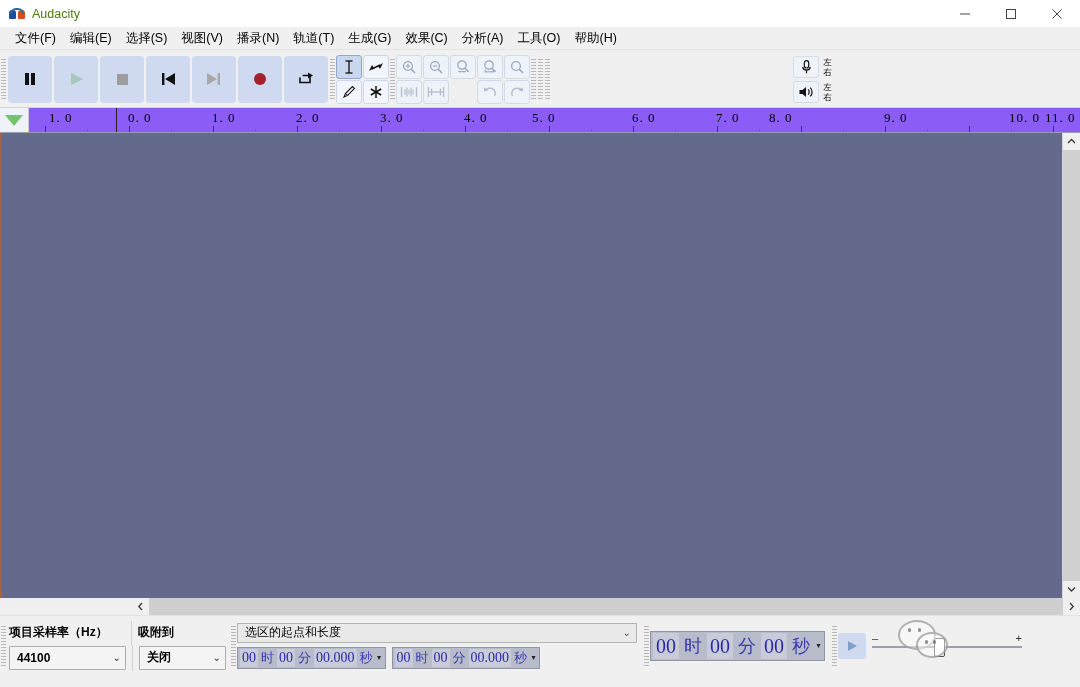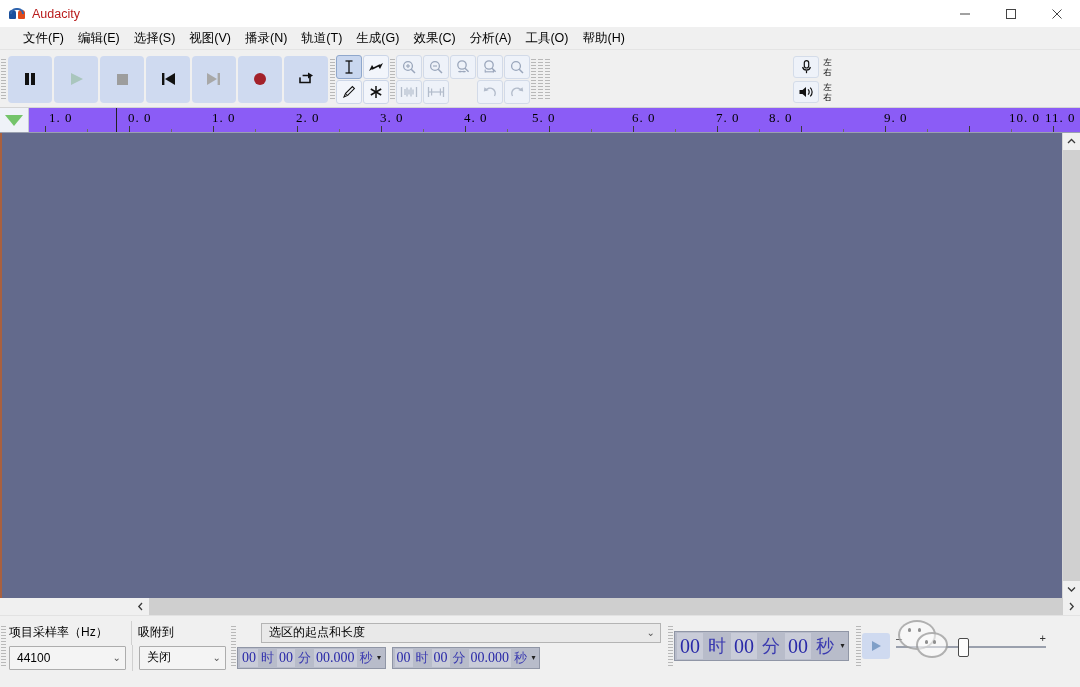--- a/index.html
+++ b/index.html
@@ -13,27 +13,27 @@
 
   
   .titlebar{height:27px;background:#ffffff;border-bottom:1px solid #f0f0f0;
             display:flex;align-items:center;position:relative;}
   .app-icon{width:16px;height:16px;margin:0 7px 0 9px;position:relative;flex:none;}
   .app-icon .lobe{position:absolute;top:4px;width:7px;height:9px;border-radius:3px 3px 1px 1px;}
   .app-icon .l{left:0;background:#1a4f9c;}
   .app-icon .r{right:0;background:#e04a1a;}
   .app-icon .band{position:absolute;top:2px;left:1px;right:1px;height:4px;
                   border:2px solid #2f64ad;border-bottom:none;border-radius:7px 7px 0 0;}
-  .title-text{font-size:12.5px;color:#b91c1c;}
+  .title-text{font-size:12.5px;color:#4d7c0f;}
   .winbtns{position:absolute;right:0;top:0;height:27px;display:flex;}
   .winbtn{width:46px;height:27px;display:flex;align-items:center;justify-content:center;}
   .winbtn svg{display:block;}
 
   
-  .menubar{height:21px;background:#f0f0f0;display:flex;align-items:center;padding-left:16px;
+  .menubar{height:21px;background:#f0f0f0;display:flex;align-items:center;padding-left:8px;
            border-bottom:1px solid #e4e4e4;}
   .menuitem{padding:2px 7px;font-size:12.5px;color:#000;white-space:nowrap;}
 
   
   .toolbardock{height:56px;background:#f0f0f0;display:flex;align-items:stretch;
                border-bottom:1px solid #d4d4d4;padding-top:1px;}
   .grip{width:7px;background:#f0f0f0;display:flex;flex-direction:column;
         justify-content:center;align-items:center;gap:2px;flex:none;}
   .grip i{display:block;width:5px;height:1px;background:#b8b8b8;}
   .tbar{background:#f0f0f0;display:flex;align-items:center;}
@@ -118,21 +118,21 @@
   .timefield .dg{background:#c9ccd8;color:#2a2aa8;font-size:14px;
                  font-family:"Liberation Serif","DejaVu Serif",serif;
                  padding:0 2px;margin:0 1px;line-height:18px;}
   .timefield .un{color:#3a3ab0;font-size:13px;padding:0 2px;line-height:18px;}
   .timefield .drop{width:9px;display:flex;align-items:center;justify-content:center;color:#222;font-size:8px;}
   .timefield.big{height:30px;}
   .timefield.big .dg{font-size:20px;line-height:26px;padding:0 3px;}
   .timefield.big .un{font-size:18px;line-height:26px;padding:0 4px;}
 
   .selhdr{height:20px;background:#e9e9e9;border:1px solid #b4b4b4;display:flex;align-items:center;
-          justify-content:space-between;padding:0 5px 0 7px;font-size:12px;color:#000;box-sizing:border-box;margin-left:24px;}
+          justify-content:space-between;padding:0 5px 0 7px;font-size:12px;color:#000;box-sizing:border-box;}
 
   .playspeed{display:flex;align-items:center;}
   .psbtn{width:28px;height:26px;background:#cfdaf0;border-radius:3px;
          display:flex;align-items:center;justify-content:center;}
   .psslider{position:relative;width:150px;height:26px;margin-left:6px;}
   .psslider .bar{position:absolute;left:0;right:0;top:13px;height:2px;background:#9aa0ad;}
   .psslider .knob{position:absolute;left:62px;top:5px;width:9px;height:17px;background:#fdfdfd;
                   border:1px solid #4b4b4b;border-radius:2px;}
   .psslider .pm{position:absolute;top:-1px;font-size:11px;color:#333;}
 
@@ -618,21 +618,21 @@
         <i></i>
         <i></i>
         <i></i>
         <i></i>
         <i></i>
         <i></i>
         <i></i>
         <i></i>
     </div>
 
-    <div class="bbar" style="padding-left:2px;">
+    <div class="bbar" style="padding-left:2px;font-weight:bold;">
       <div class="brow" style="height:24px;">
         <span class="blabel" style="width:116px;">项目采样率（Hz）</span>
         <span class="vsep"></span>
         <span class="blabel" style="width:72px;">吸附到</span>
       </div>
       <div class="brow" style="height:26px;">
         <div class="bsel" style="width:104px;">
           <span>44100</span>
           <span class="chev">⌄</span>
         </div>

